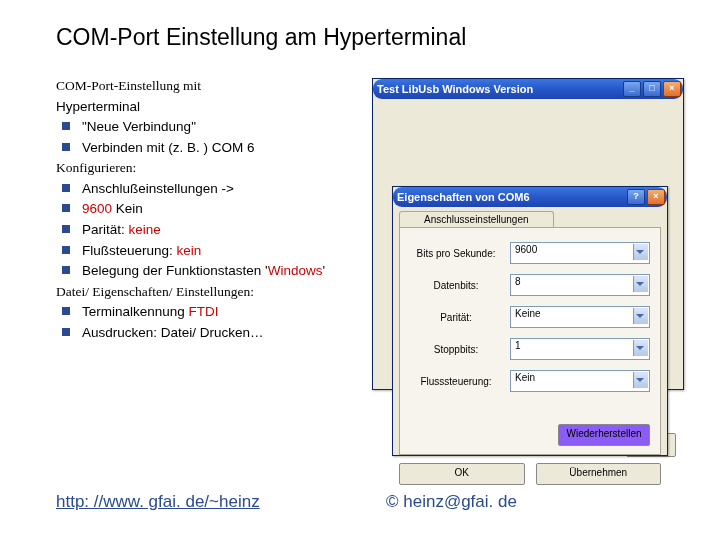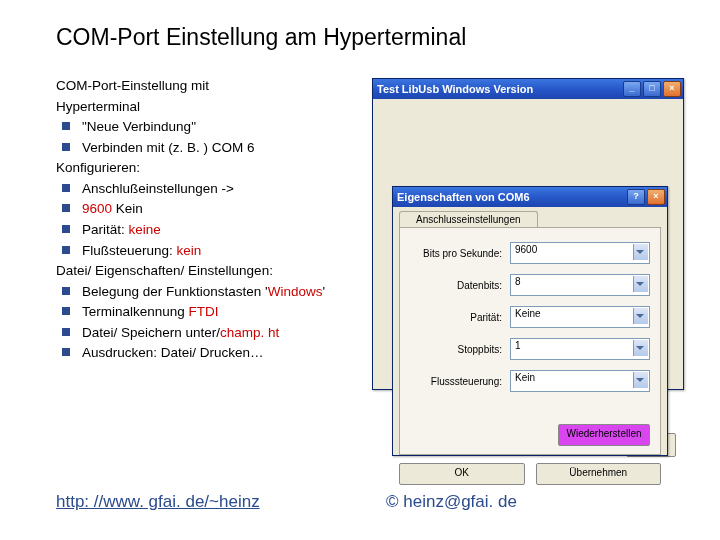--- a/index.html
+++ b/index.html
@@ -44,20 +44,21 @@
     width: 8px;
     height: 8px;
     background: #2a4b8d;
     margin-right: 12px;
     margin-left: 6px;
     vertical-align: 1px;
   }
   .text-col .noind {
     padding-left: 0;
     text-indent: 0;
+    font-family: Liberation Serif, serif;
   }
   .em { color: #c00; }
   .footer {
     position: absolute;
     bottom: 28px;
     left: 56px;
     right: 56px;
     display: flex;
     font-size: 17px;
     color: #2a4b8d;
@@ -81,20 +82,21 @@
   .titlebar {
     height: 20px;
     background: linear-gradient(to bottom, #3b76e0 0%, #2758c9 50%, #1c45b0 100%);
     color: #fff;
     font-size: 11px;
     font-weight: bold;
     display: flex;
     align-items: center;
     padding: 0 2px 0 4px;
     justify-content: space-between;
+    border-radius: 9px;
   }
   .titlebar .tbtns { display: flex; gap: 2px; }
   .titlebar .tbtn {
     width: 16px; height: 14px;
     background: linear-gradient(#f0b070,#e07030);
     border: 1px solid #8a3a10;
     border-radius: 2px;
     font-size: 9px; line-height: 12px; text-align: center;
     color: #fff;
   }
@@ -138,41 +140,41 @@
     left: 20px; top: 108px;
     width: 274px; height: 268px;
   }
   .propwin .titlebar { justify-content: space-between; }
   .tab {
     margin: 4px 6px 0 6px;
     display: inline-block;
     background: #ece9d8;
     border: 1px solid #aca899;
     border-bottom: none;
-    padding: 2px 16px;
+    padding: 2px 24px;
     font-size: 10px;
     border-radius: 3px 3px 0 0;
   }
   .panel {
     margin: 0 6px 6px 6px;
     border: 1px solid #aca899;
     background: #f6f4ec;
     height: 202px;
     padding: 14px 10px 10px 10px;
     font-size: 10px;
     position: relative;
   }
   .fieldrow {
     display: flex;
     align-items: center;
     margin-bottom: 10px;
   }
   .fieldrow .lbl {
     flex: 0 0 92px;
-    text-align: right;
+    text-align: center;
     padding-right: 8px;
     color: #000;
   }
   .fieldrow .sel {
     flex: 1;
     height: 18px;
     background: #fff;
     border: 1px solid #7f9db9;
     font-size: 10px;
     padding: 1px 14px 1px 4px;
@@ -191,21 +193,21 @@
     position: absolute;
     right: 5px; top: 7px;
     border: 4px solid transparent;
     border-top-color: #4a6a9a;
     z-index: 2;
   }
   .restorebtn {
     position: absolute;
     right: 10px; bottom: 8px;
     width: 90px; height: 20px;
-    background: #d946ef;
+    background: #8b5cf6;
     border: 1px solid #888;
     border-radius: 2px;
     font-size: 10px;
     text-align: center;
     line-height: 18px;
   }
   .btnrow {
     display: flex;
     gap: 11px;
     justify-content: center;
@@ -232,24 +234,23 @@
     <div class="text-col">
       <div class="line noind"><span>COM-Port-Einstellung mit</span></div>
       <div class="line"><span>Hyperterminal</span></div>
       <div class="line"><span class="bullet"></span><span>"Neue Verbindung"</span></div>
       <div class="line"><span class="bullet"></span><span>Verbinden mit (z. B. ) COM 6</span></div>
       <div class="line noind"><span>Konfigurieren:</span></div>
       <div class="line"><span class="bullet"></span><span>Anschlußeinstellungen -&gt;</span></div>
       <div class="line"><span class="bullet"></span><span class="em">9600</span><span> Kein</span></div>
       <div class="line"><span class="bullet"></span><span>Parität: </span><span class="em">keine</span></div>
       <div class="line"><span class="bullet"></span><span>Flußsteuerung: </span><span class="em">kein</span></div>
+      <div class="line"><span class="bullet"></span><span>Belegung der Funktionstasten '</span><span class="em">Windows</span><span>'</span></div>
       <div class="line noind"><span>Datei/ Eigenschaften/ Einstellungen:</span></div>
-      <div class="line"><span class="bullet"></span><span>Belegung der Funktionstasten '</span><span class="em">Windows</span><span>'</span></div>
       <div class="line"><span class="bullet"></span><span>Terminalkennung </span><span class="em">FTDI</span></div>
-      <div class="line"><span class="bullet"></span><span>Datei/ Speichern unter/</span><span class="em">champ. ht</span></div>
       <div class="line"><span class="bullet"></span><span>Ausdrucken: Datei/ Drucken…</span></div>
     </div>
   </div>
 
   <div class="screens">
     <div class="win mainwin">
       <div class="titlebar">
         <span>Test LibUsb    Windows  Version</span>
         <span class="tbtns">
           <span class="tbtn blue">_</span>

